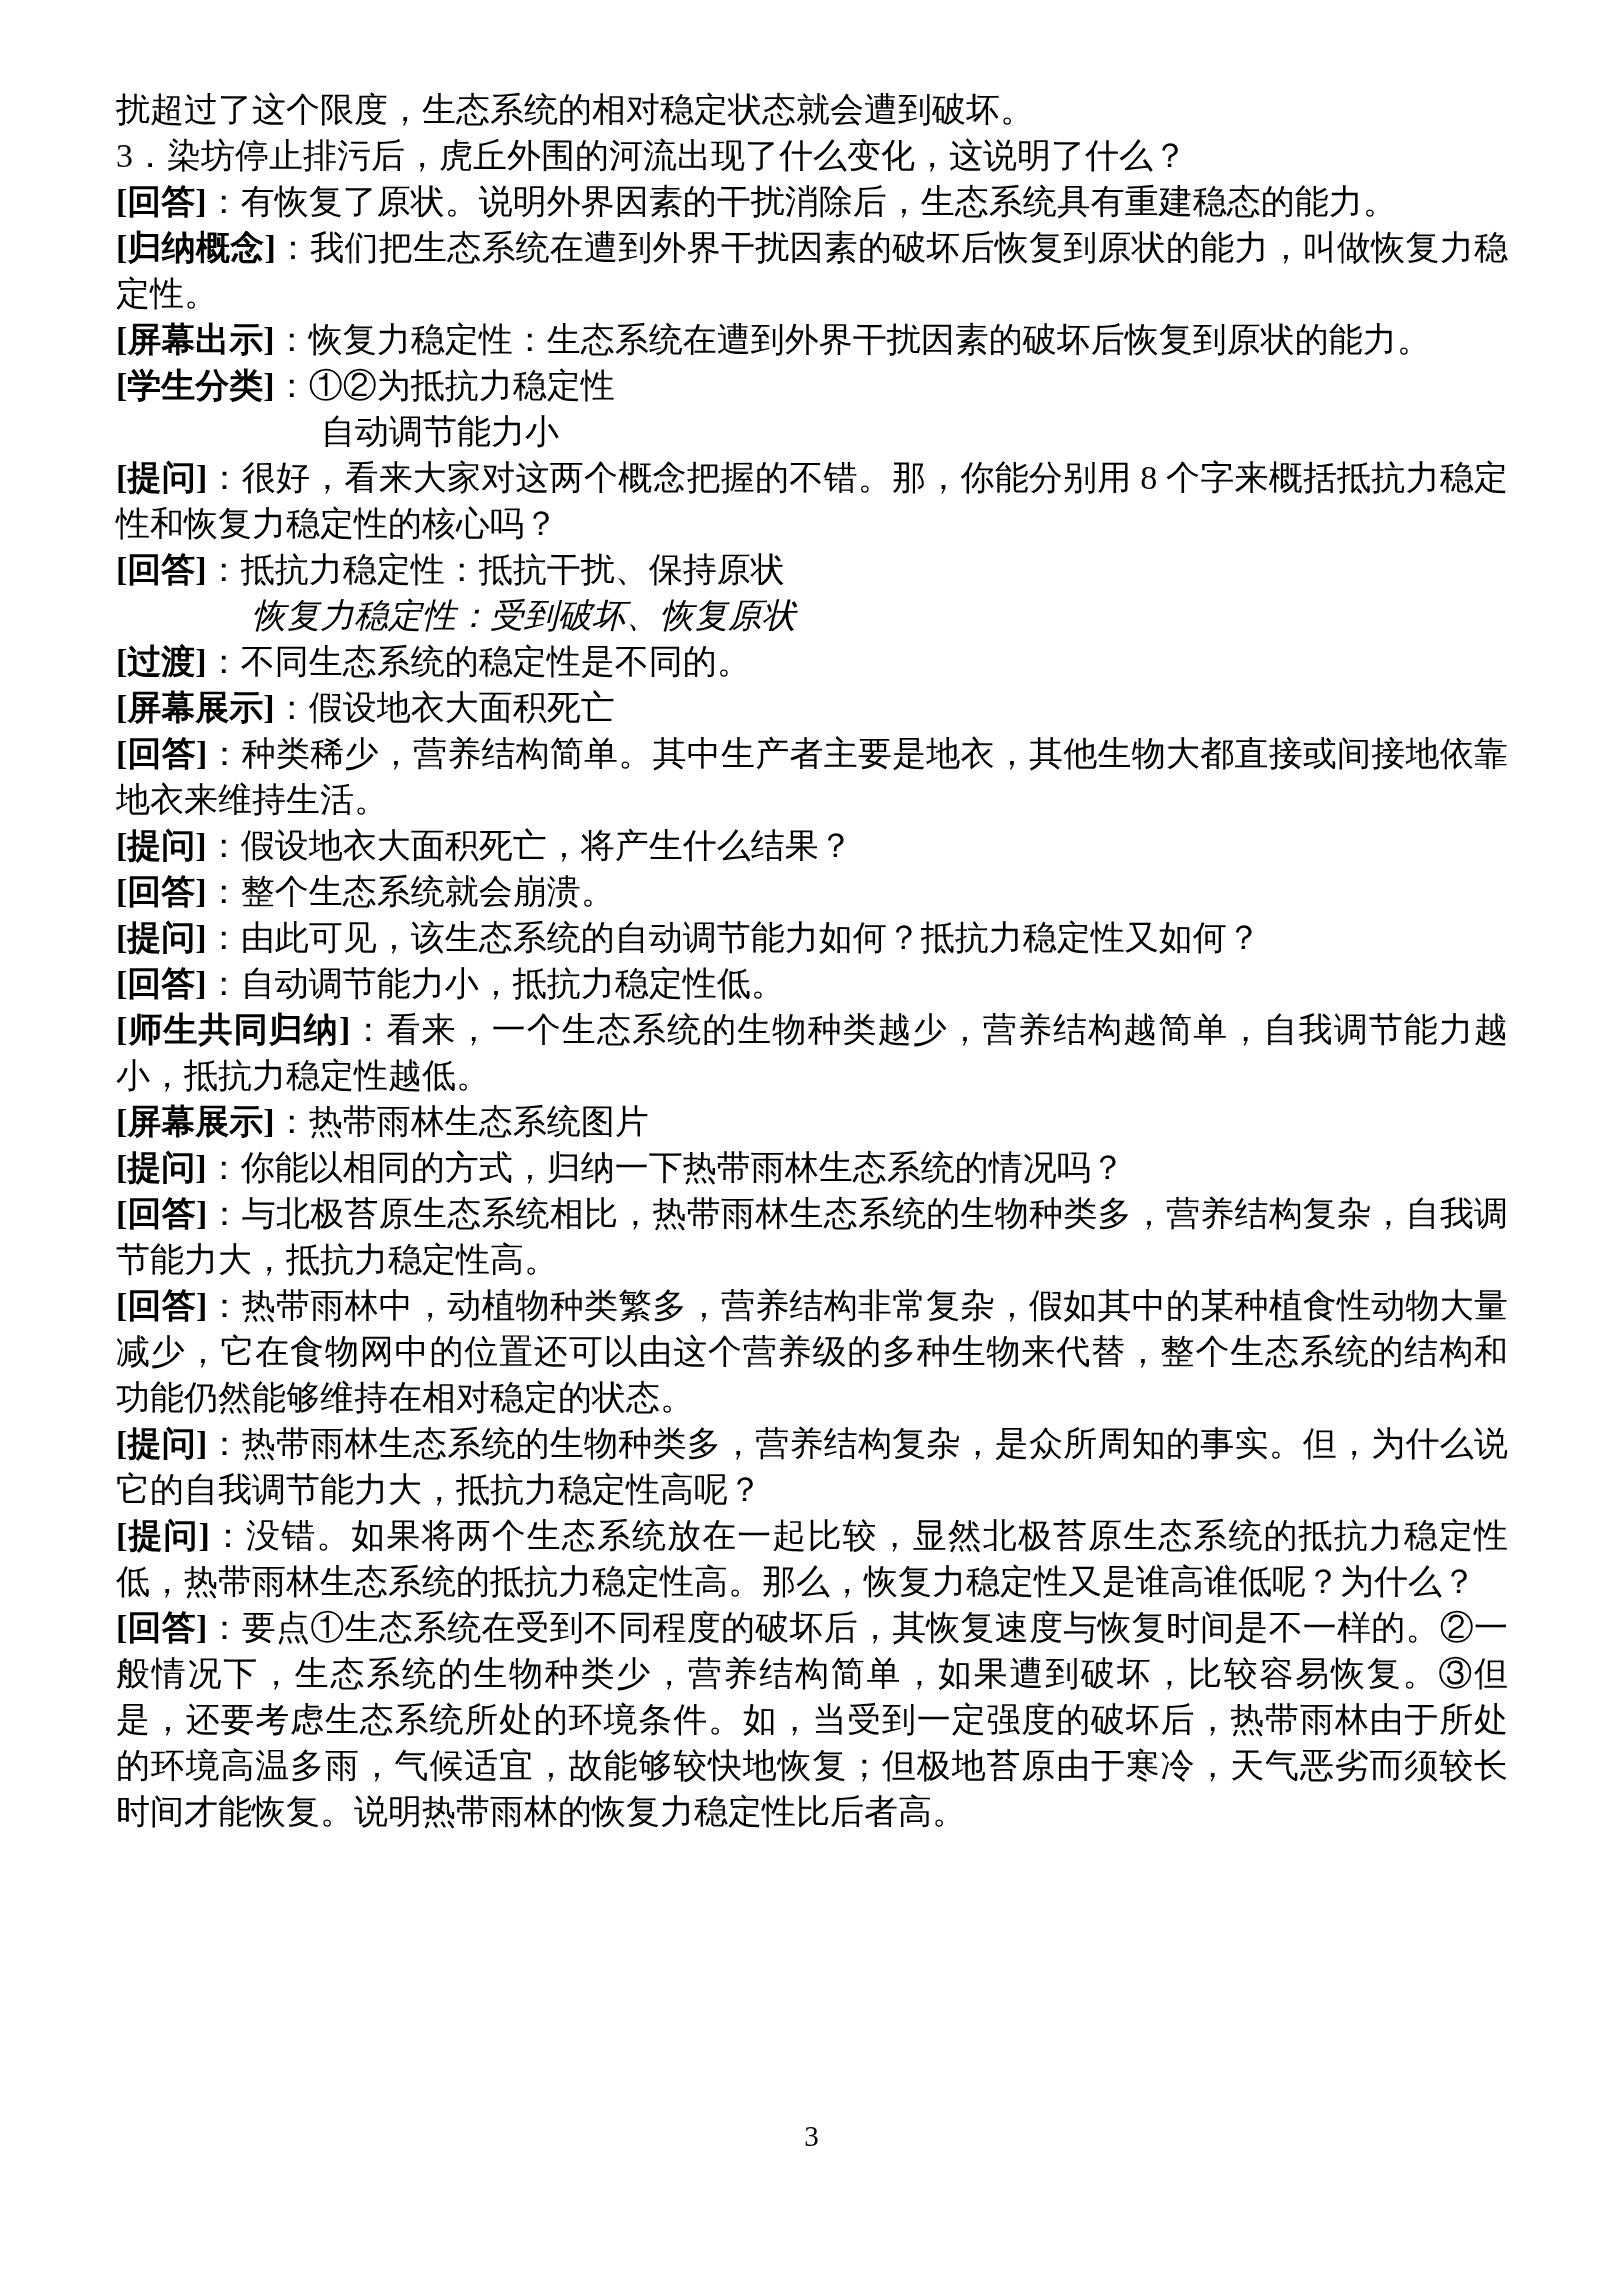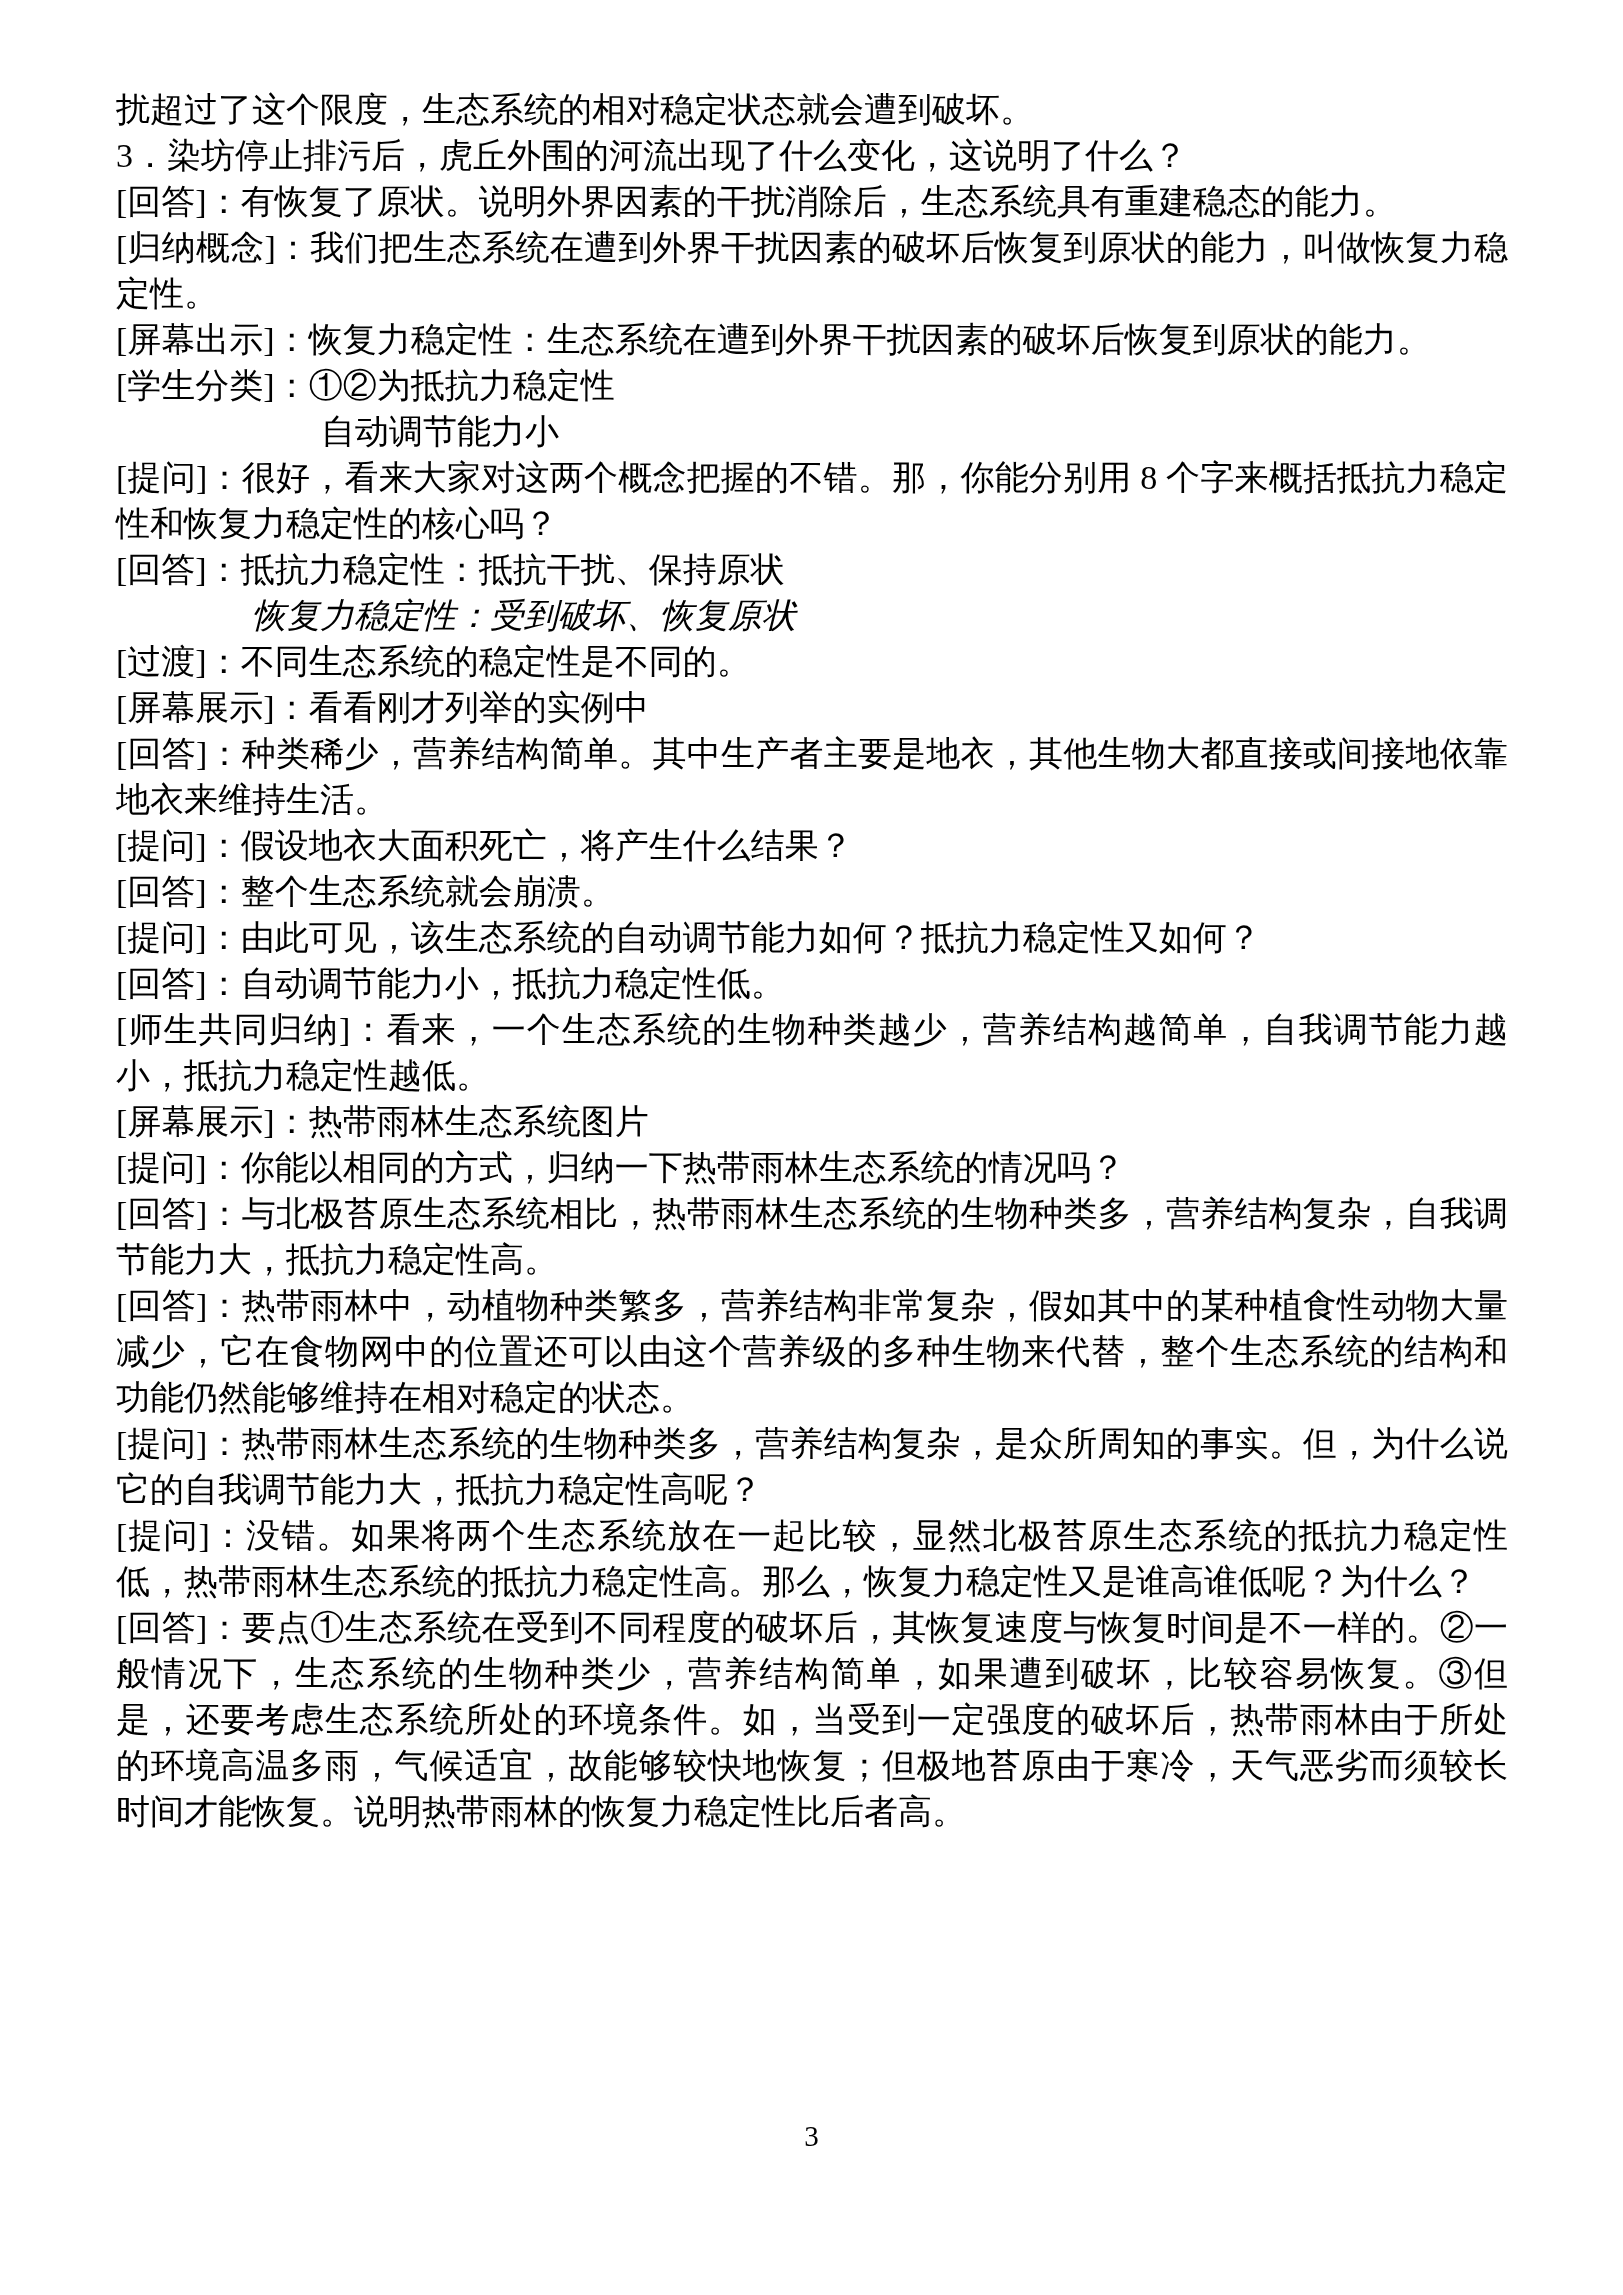--- a/index.html
+++ b/index.html
@@ -28,21 +28,21 @@
     width: 1392px;
     font-size: 34px;
     line-height: 46px;
     text-align: justify;
   }
   .para {
     margin: 0;
     padding: 0;
   }
   .para b {
-    font-weight: 400;
+    font-weight: 700;
   }
   .footer {
     position: absolute;
     left: 0;
     top: 2119px;
     width: 1623px;
     text-align: center;
     font-size: 29px;
     line-height: 34px;
   }
@@ -56,21 +56,21 @@
       <p class="para"><span>3．染坊停止排污后，虎丘外围的河流出现了什么变化，这说明了什么？</span></p>
       <p class="para"><b>[回答]</b><span>：有恢复了原状。说明外界因素的干扰消除后，生态系统具有重建稳态的能力。</span></p>
       <p class="para"><b>[归纳概念]</b><span>：我们把生态系统在遭到外界干扰因素的破坏后恢复到原状的能力，叫做恢复力稳定性。</span></p>
       <p class="para"><b>[屏幕出示]</b><span>：恢复力稳定性：生态系统在遭到外界干扰因素的破坏后恢复到原状的能力。</span></p>
       <p class="para"><b>[学生分类]</b><span>：①②为抵抗力稳定性</span></p>
       <p class="para" style="padding-left: 205px;"><span>自动调节能力小</span></p>
       <p class="para"><b>[提问]</b><span>：很好，看来大家对这两个概念把握的不错。那，你能分别用 8 个字来概括抵抗力稳定性和恢复力稳定性的核心吗？</span></p>
       <p class="para"><b>[回答]</b><span>：抵抗力稳定性：抵抗干扰、保持原状</span></p>
       <p class="para" style="padding-left: 136px; font-style: italic;"><span>恢复力稳定性：受到破坏、恢复原状</span></p>
       <p class="para"><b>[过渡]</b><span>：不同生态系统的稳定性是不同的。</span></p>
-      <p class="para"><b>[屏幕展示]</b><span>：看看刚才列举的实例中</span></p>
+      <p class="para"><b>[屏幕展示]</b><span>：假设地衣大面积死亡</span></p>
       <p class="para"><b>[回答]</b><span>：种类稀少，营养结构简单。其中生产者主要是地衣，其他生物大都直接或间接地依靠地衣来维持生活。</span></p>
       <p class="para"><b>[提问]</b><span>：假设地衣大面积死亡，将产生什么结果？</span></p>
       <p class="para"><b>[回答]</b><span>：整个生态系统就会崩溃。</span></p>
       <p class="para"><b>[提问]</b><span>：由此可见，该生态系统的自动调节能力如何？抵抗力稳定性又如何？</span></p>
       <p class="para"><b>[回答]</b><span>：自动调节能力小，抵抗力稳定性低。</span></p>
       <p class="para"><b>[师生共同归纳]</b><span>：看来，一个生态系统的生物种类越少，营养结构越简单，自我调节能力越小，抵抗力稳定性越低。</span></p>
       <p class="para"><b>[屏幕展示]</b><span>：热带雨林生态系统图片</span></p>
       <p class="para"><b>[提问]</b><span>：你能以相同的方式，归纳一下热带雨林生态系统的情况吗？</span></p>
       <p class="para"><b>[回答]</b><span>：与北极苔原生态系统相比，热带雨林生态系统的生物种类多，营养结构复杂，自我调节能力大，抵抗力稳定性高。</span></p>
       <p class="para"><b>[回答]</b><span>：热带雨林中，动植物种类繁多，营养结构非常复杂，假如其中的某种植食性动物大量减少，它在食物网中的位置还可以由这个营养级的多种生物来代替，整个生态系统的结构和功能仍然能够维持在相对稳定的状态。</span></p>

